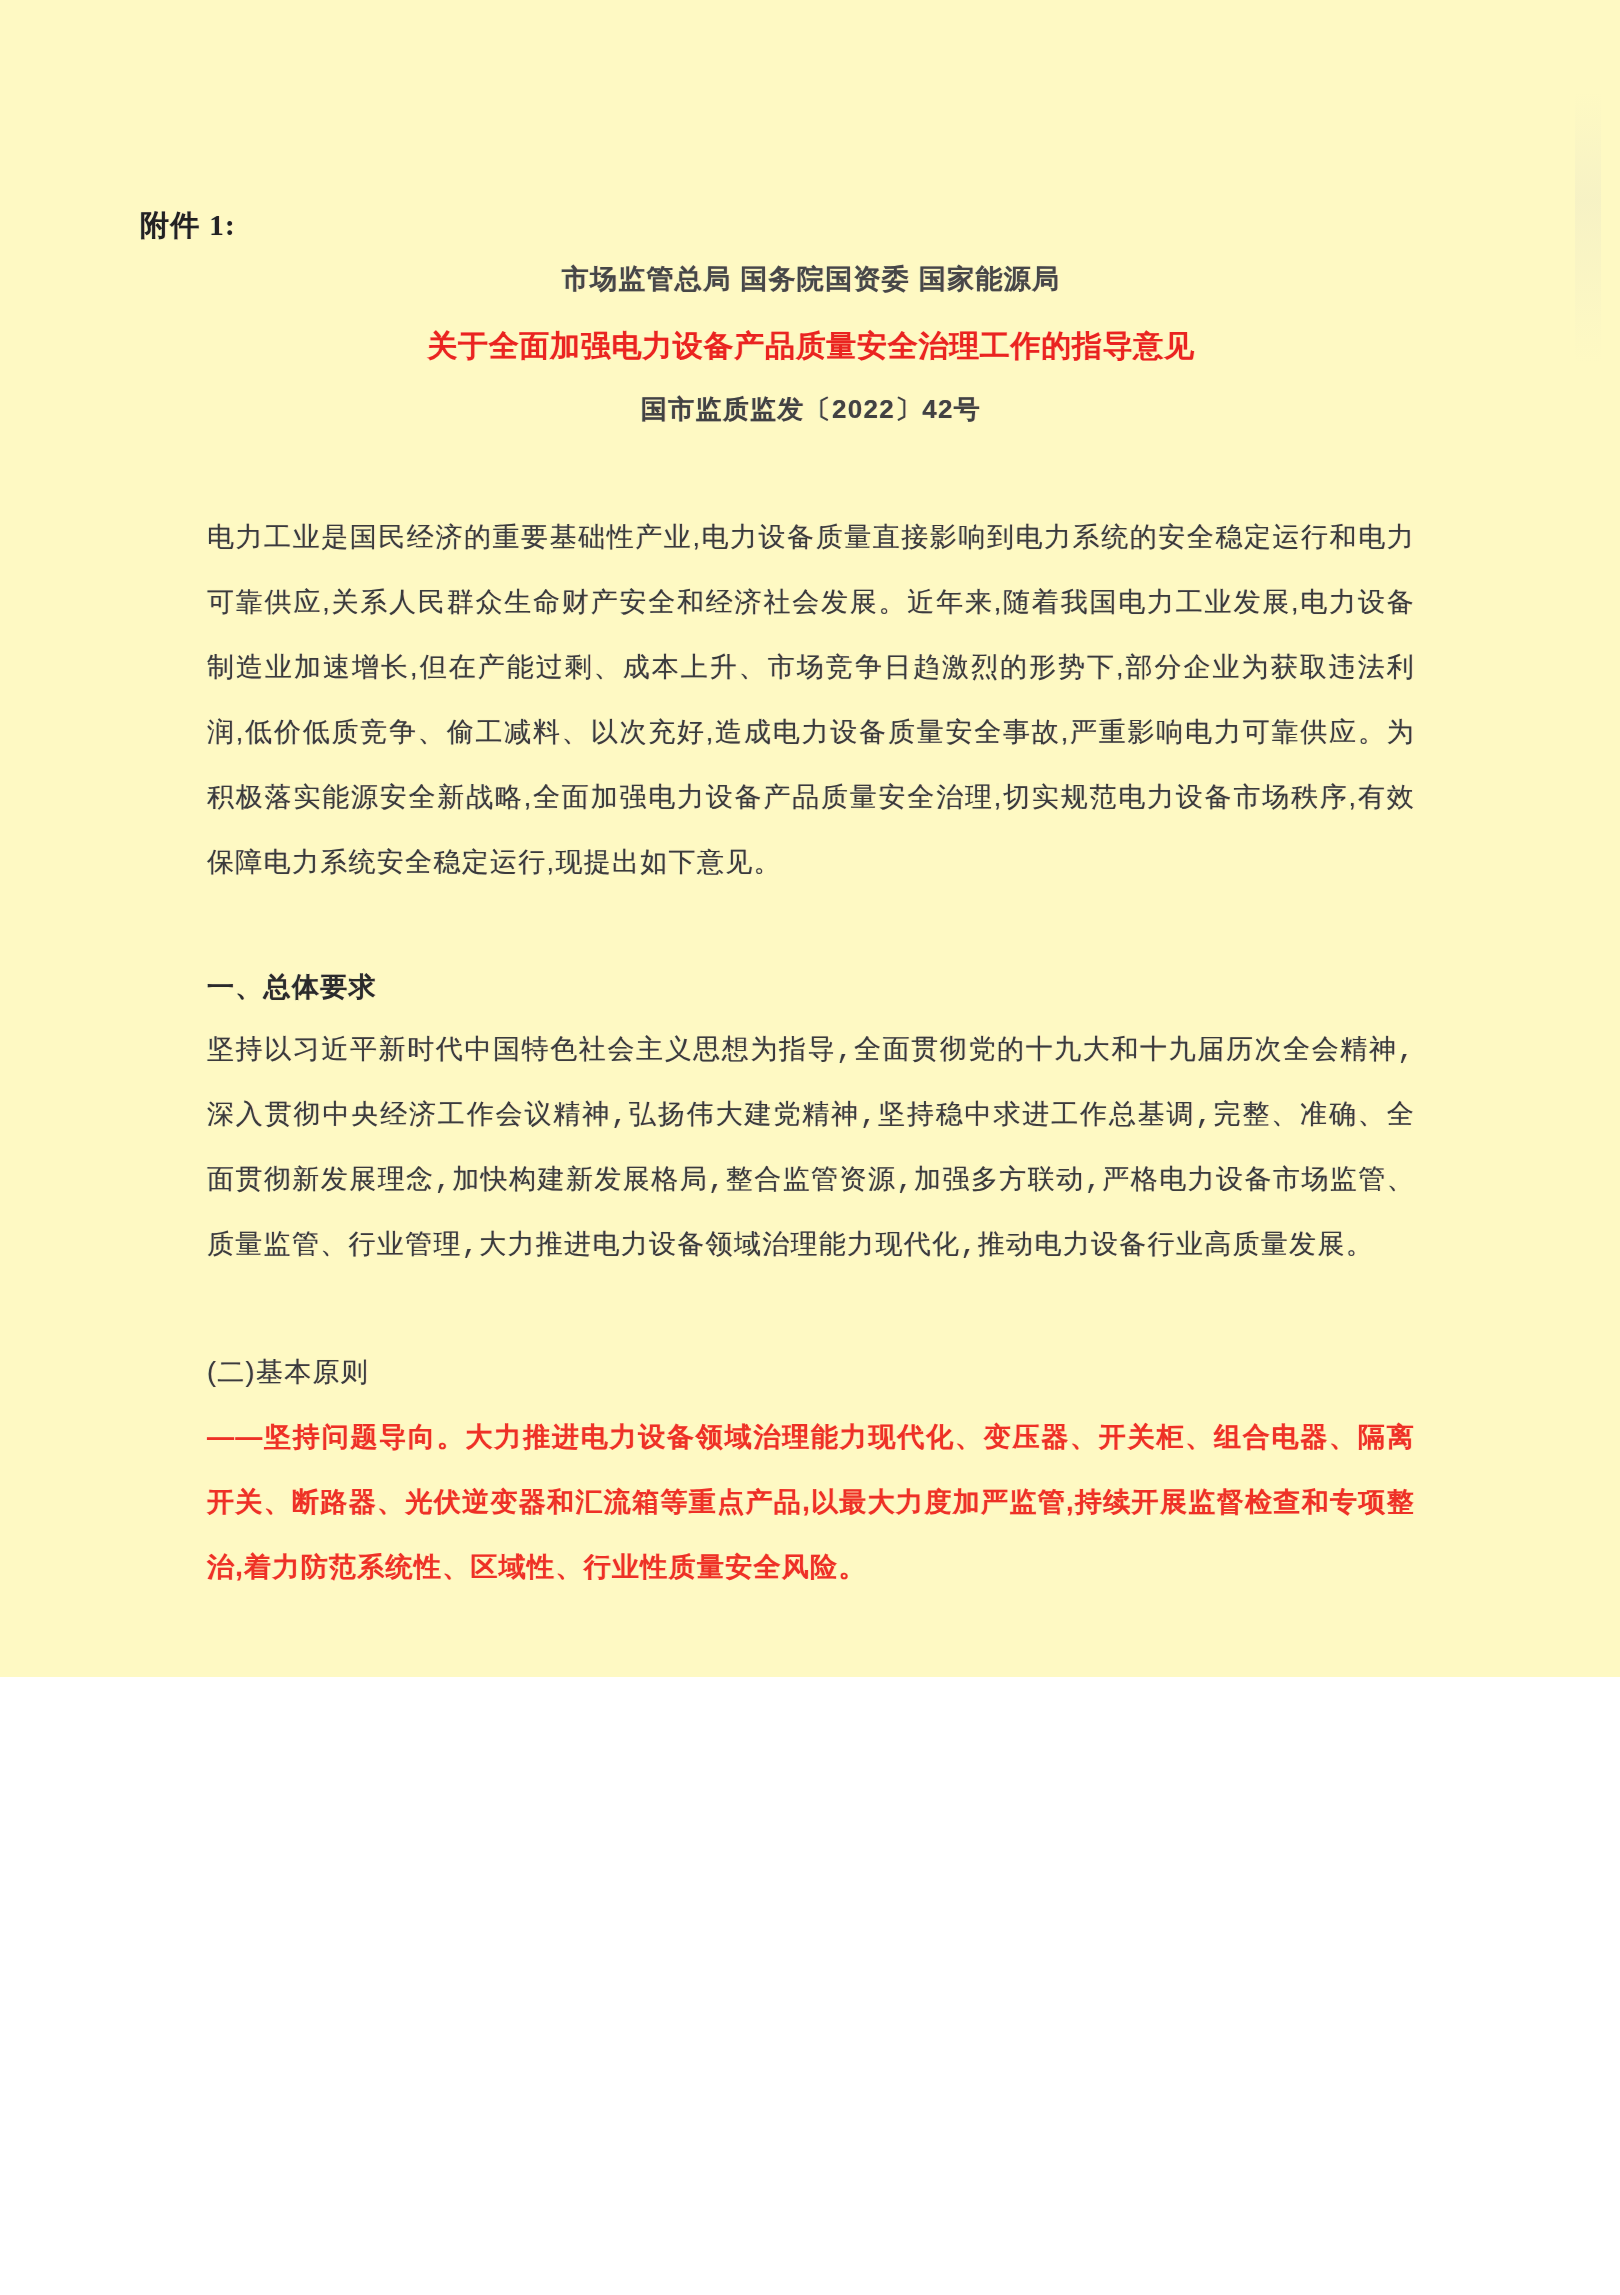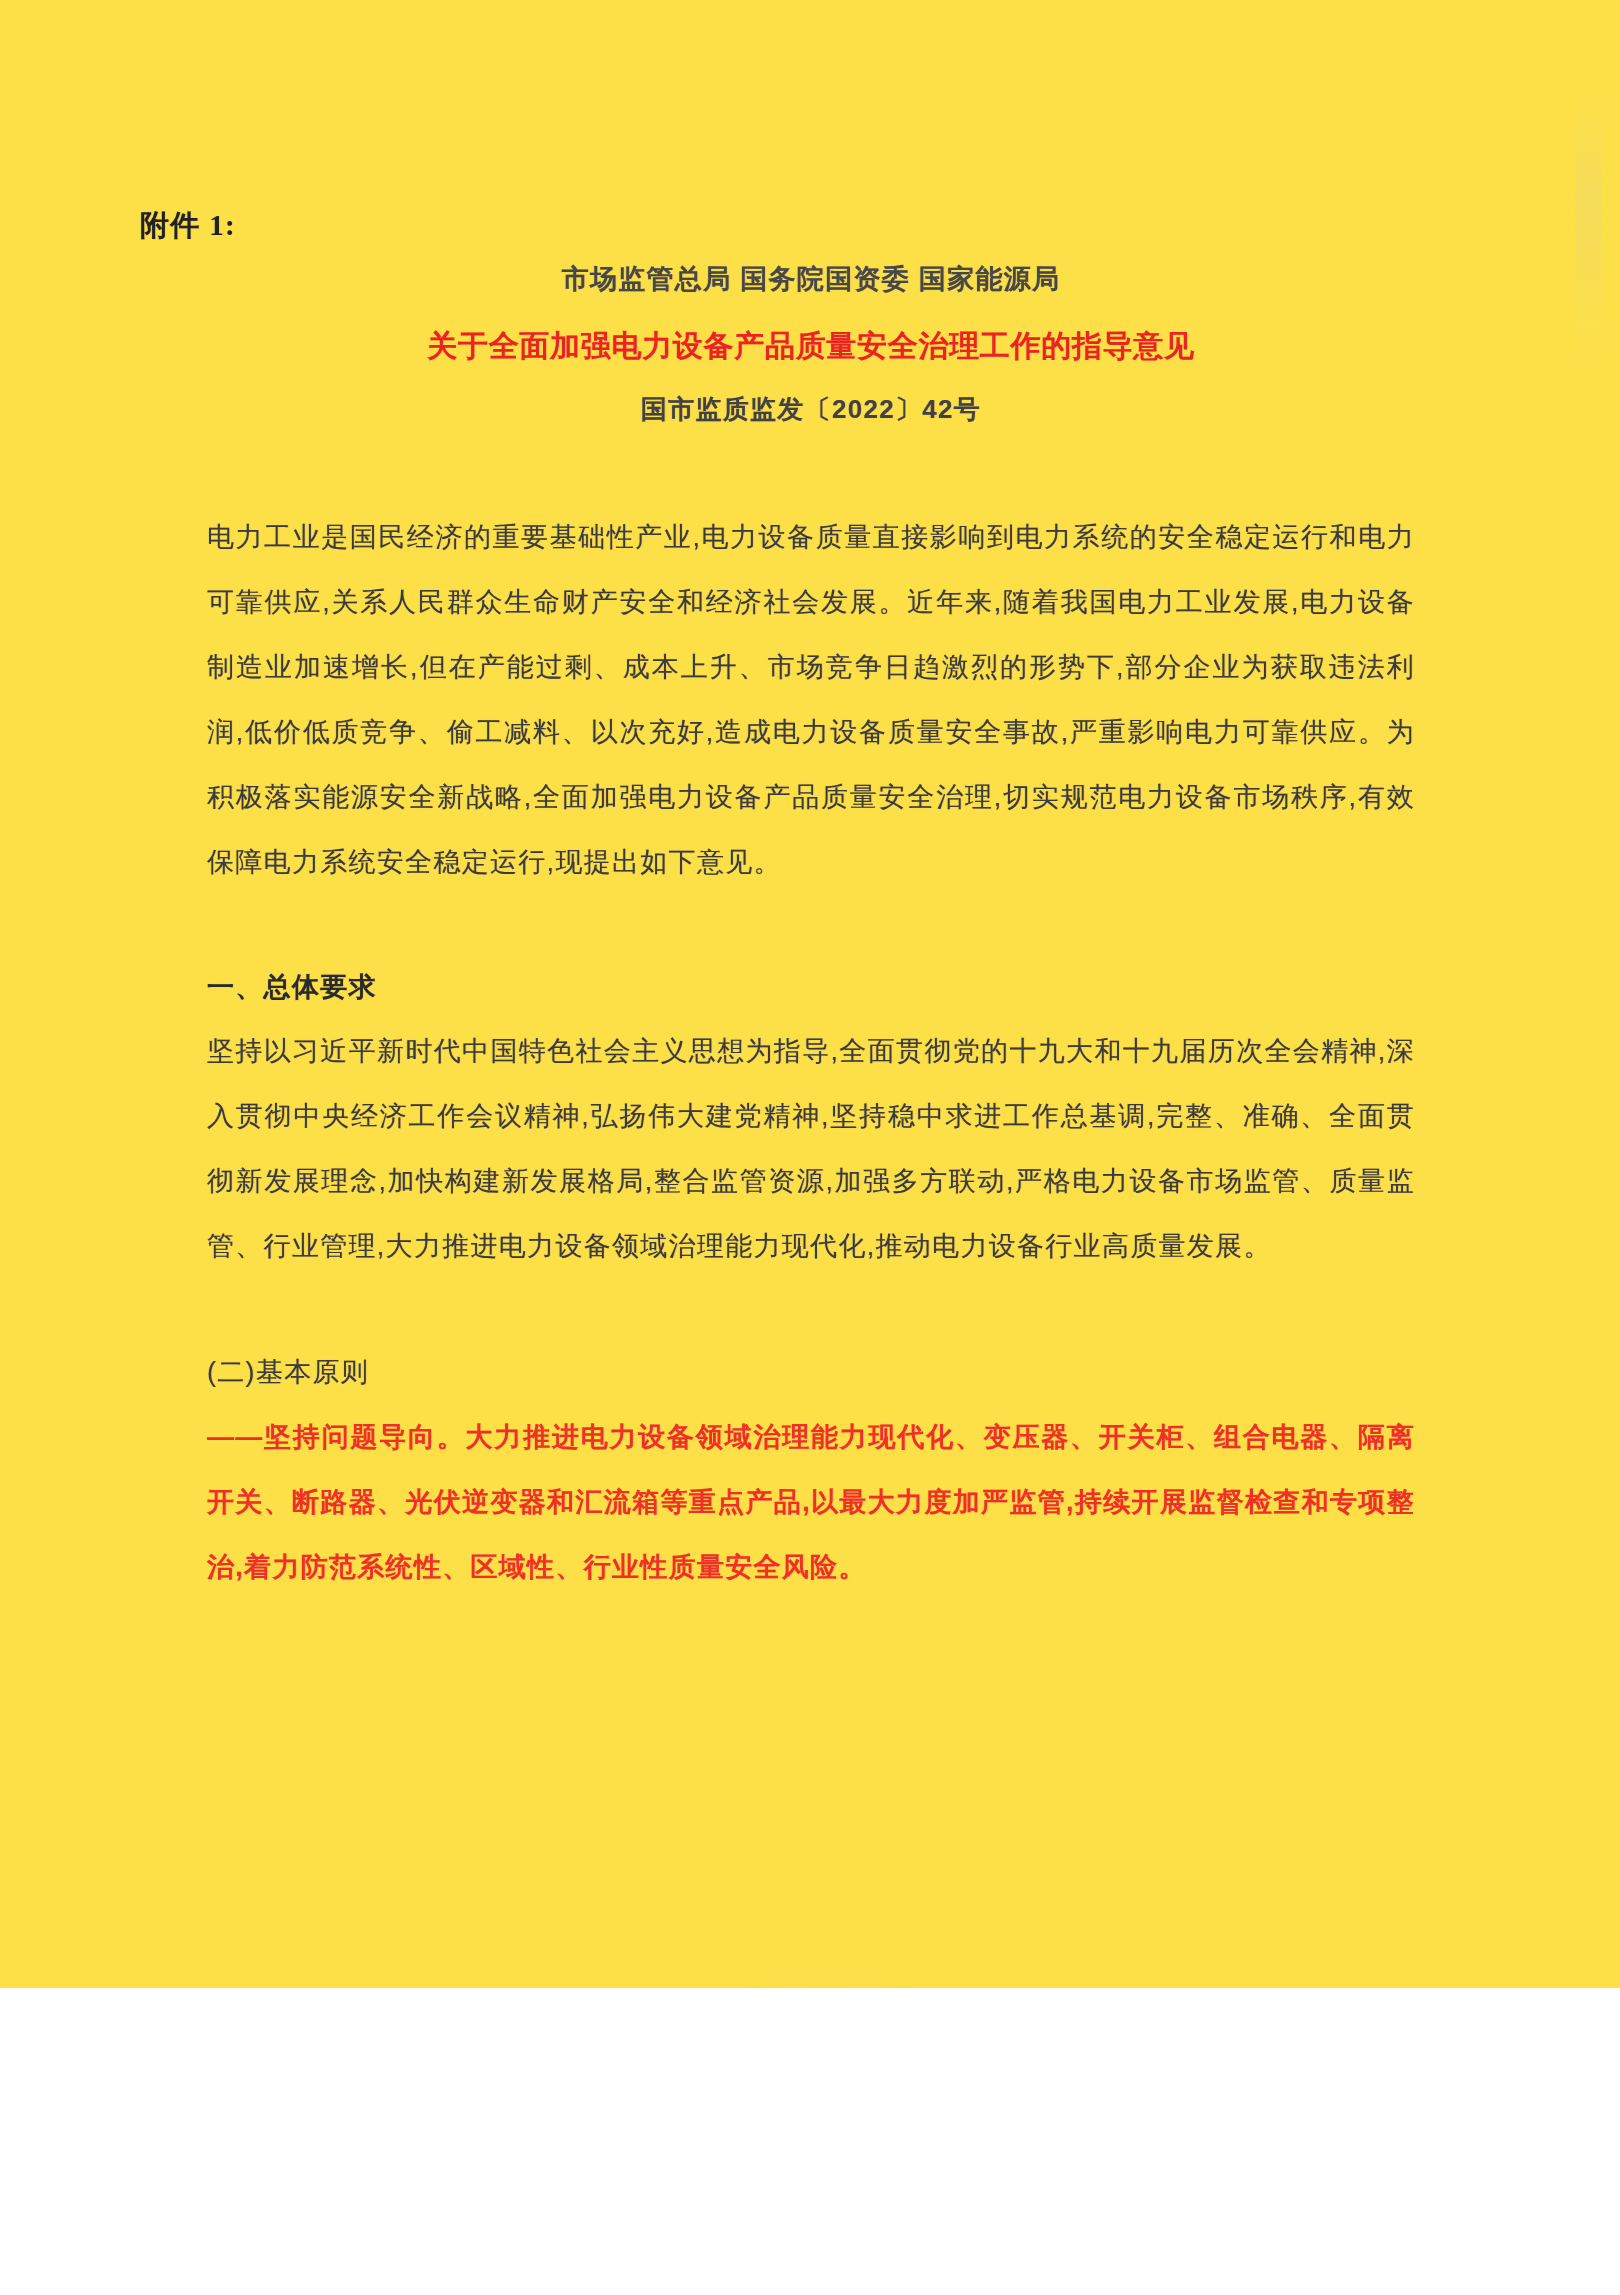--- a/index.html
+++ b/index.html
@@ -1,20 +1,20 @@
 <!DOCTYPE html>
 <html lang="zh" style="font-size:10.4px"><head>
 <meta charset="utf-8">
 <style>
   html,body{margin:0;padding:0;background:#ffffff;}
   .doc-page{
     position:relative;
     width:1621px;
-    height:1988px;
-    background:#fde047;
+    height:1677px;
+    background:#fef9c3;
     overflow:hidden;
     font-family:"Liberation Sans","DejaVu Sans",sans-serif;
     color:#3b3b3b;
   }
   
   .scan-artifact{position:absolute;pointer-events:none;}
   .artifact-1{
     left:664px;top:1966px;width:364px;height:306px;
     background:radial-gradient(ellipse at 45% 60%, rgba(196,196,204,0.18), rgba(196,196,204,0.0) 70%);
   }
@@ -94,21 +94,21 @@
     color:#2b2b2b;
     letter-spacing:1.3px;
   }
   .h-sub-bold{
     margin-top:0;
     font-size:27px;
     font-weight:700;
     color:#2b2b2b;
     letter-spacing:1.3px;
   }
-  .guiding{margin-top:-1.3px;}
+  .guiding{margin-top:-1.3px;font-family:Liberation Mono, monospace;}
   .h-sub-regular{
     margin-top:61px;
     font-size:27px;
     font-weight:400;
     color:#3b3b3b;
     letter-spacing:1.3px;
   }
   .principle{
     margin-top:0;
     font-size:27px;

